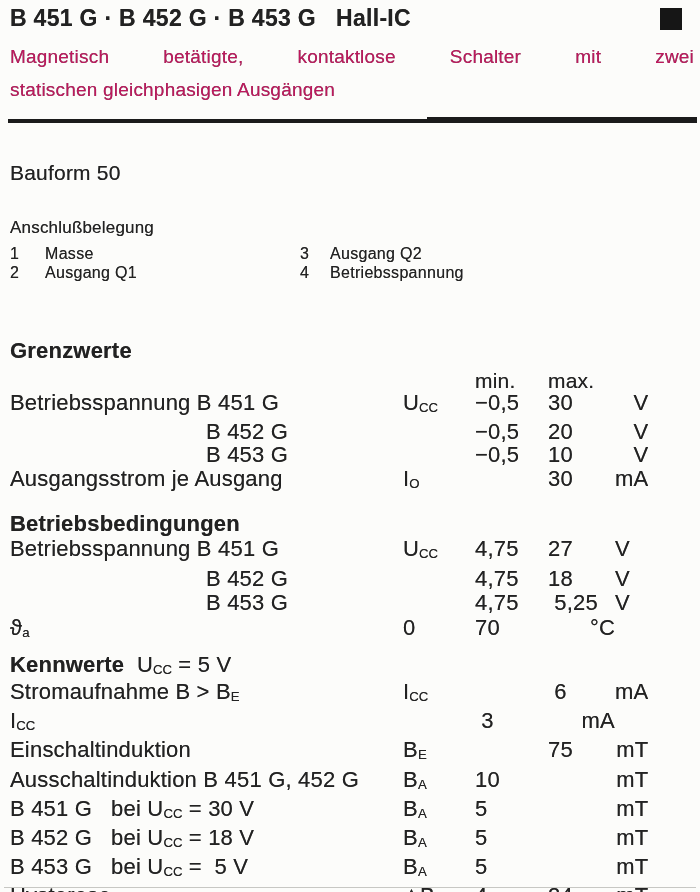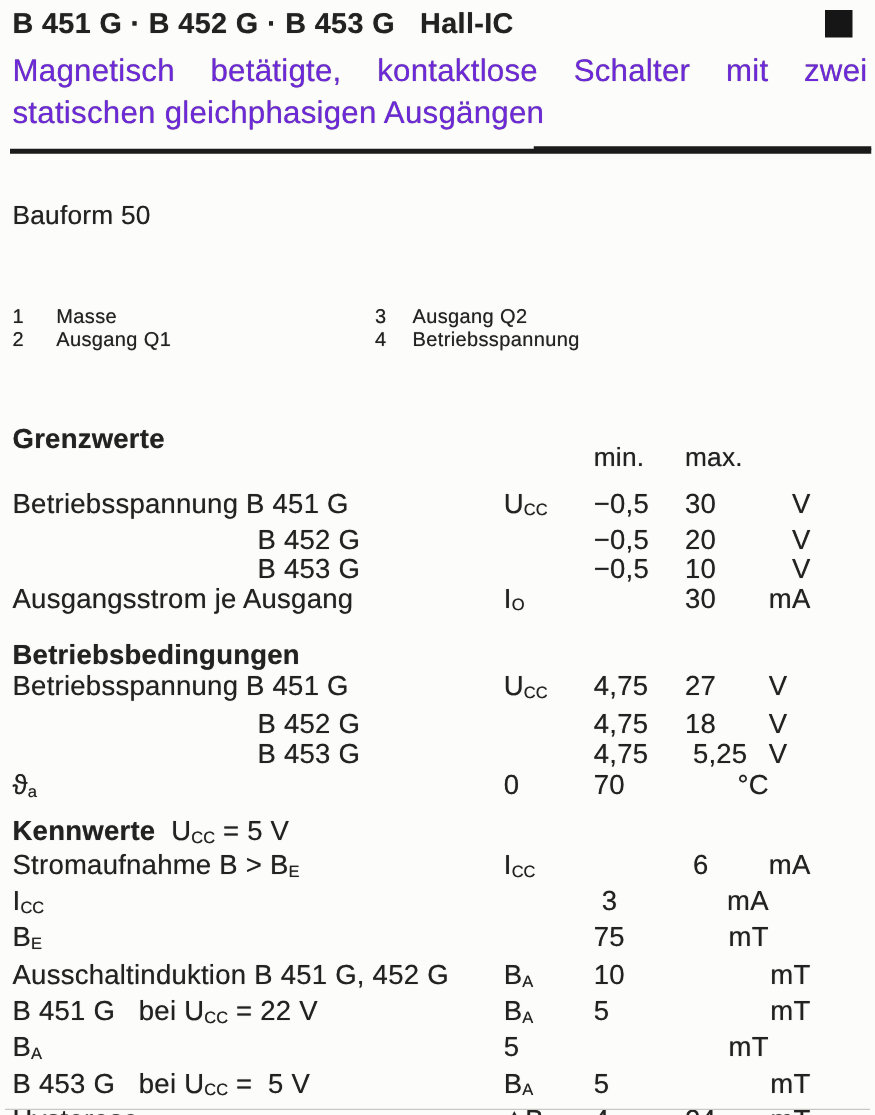--- a/index.html
+++ b/index.html
@@ -7,33 +7,33 @@
     position:relative;width:700px;height:892px;background:#fcfcfa;
     font-family:"Liberation Sans","DejaVu Sans",sans-serif;color:#222;
     overflow:hidden;letter-spacing:.2px;
     text-shadow:0 0 .6px rgba(30,30,30,.65);
     padding-left:19px;
   }
   .b{font-weight:bold;}
   .sb{font-size:.6em;vertical-align:-.18em;letter-spacing:0;}
   .title{position:absolute;left:10px;top:5px;font-size:23px;font-weight:bold;white-space:pre;letter-spacing:.3px;}
   .mark{position:absolute;left:660px;top:8px;width:22px;height:22px;background:#161616;}
-  .subtitle{position:absolute;left:10px;top:41px;width:684px;font-size:25px;line-height:32.5px;color:#6d28d9;}
+  .subtitle{position:absolute;left:10px;top:41px;width:684px;font-size:19px;line-height:32.5px;color:#be185d;}
   .subtitle .l1{text-align:justify;text-align-last:justify;}
   .rule{position:absolute;left:8px;top:119px;width:689px;height:4px;background:#1b1b1b;}
   .rule:after{content:'';position:absolute;right:0;top:-2px;width:270px;height:3px;background:#1b1b1b;}
   .bauform{position:absolute;left:10px;top:161px;font-size:21px;}
   .anschluss{position:absolute;left:10px;top:218px;font-size:17px;}
   .pincol{position:absolute;top:245px;display:grid;line-height:18.5px;font-size:16px;letter-spacing:.3px;}
   .pincol.left{left:10px;grid-template-columns:35px auto;}
   .pincol.right{left:300px;grid-template-columns:30px auto;}
   .sect{position:absolute;left:10px;width:684px;font-size:22px;}
   .sect-h{position:absolute;left:0;top:0;font-size:22px;white-space:pre;line-height:26px;}
   .colheads,.row{display:grid;grid-template-columns:393px 72px 73px 67px 1fr;}
-  .colheads{position:absolute;left:0;top:17px;font-size:21px;}
+  .colheads{position:absolute;left:0;top:31px;font-size:21px;}
   .rows{position:absolute;left:0;}
   .sec0 .rows{top:53px;line-height:23.4px;}
   .sec1 .rows{top:26px;line-height:24.4px;}
   .sec2 .rows{top:28px;line-height:23.8px;}
   .cell{white-space:pre;overflow:visible;}
   .cell.unit{text-align:right;}
   .ind-variant{padding-left:196px;}
   .ind-sub2{padding-left:177px;}
   .sec0{top:338px;}
   .sec1{top:511px;}
@@ -50,20 +50,21 @@
 
   <div class="subtitle">
     <div class="l1">Magnetisch betätigte, kontaktlose Schalter mit zwei</div>
     <div class="l2">statischen gleichphasigen Ausgängen</div>
   </div>
 
   <div class="rule"></div>
 
   <div class="bauform">Bauform 50</div>
 
+  <div class="anschluss">Anschlußbelegung</div>
 
   <div class="pincol left">
     <span>1</span>
     <span>Masse</span>
     <span>2</span>
     <span>Ausgang Q1</span>
   </div>
   <div class="pincol right">
     <span>3</span>
     <span>Ausgang Q2</span>
@@ -155,40 +156,42 @@
           <div class="cell max"> 6</div>
           <div class="cell unit">mA</div>
         </div>
         <div class="row">
           <div class="cell sym"><span>I</span><span class="sb">CC</span></div>
           <div class="cell min"></div>
           <div class="cell max"> 3</div>
           <div class="cell unit">mA</div>
         </div>
         <div class="row">
+          <div class="cell param"><span>Einschaltinduktion</span></div>
           <div class="cell sym"><span>B</span><span class="sb">E</span></div>
           <div class="cell min"></div>
           <div class="cell max">75</div>
           <div class="cell unit">mT</div>
         </div>
         <div class="row">
           <div class="cell param"><span>Ausschaltinduktion B 451 G, 452 G</span></div>
           <div class="cell sym"><span>B</span><span class="sb">A</span></div>
           <div class="cell min">10</div>
           <div class="cell max"></div>
           <div class="cell unit">mT</div>
         </div>
         <div class="row">
-          <div class="cell param"><span>B 451 G   bei U</span><span class="sb">CC</span><span> = 22 V</span></div>
+          <div class="cell param"><span>B 451 G   bei U</span><span class="sb">CC</span><span> = 30 V</span></div>
           <div class="cell sym"><span>B</span><span class="sb">A</span></div>
           <div class="cell min">5</div>
           <div class="cell max"></div>
           <div class="cell unit">mT</div>
         </div>
         <div class="row">
+          <div class="cell param"><span>B 452 G   bei U</span><span class="sb">CC</span><span> = 18 V</span></div>
           <div class="cell sym"><span>B</span><span class="sb">A</span></div>
           <div class="cell min">5</div>
           <div class="cell max"></div>
           <div class="cell unit">mT</div>
         </div>
         <div class="row">
           <div class="cell param"><span>B 453 G   bei U</span><span class="sb">CC</span><span> =  5 V</span></div>
           <div class="cell sym"><span>B</span><span class="sb">A</span></div>
           <div class="cell min">5</div>
           <div class="cell max"></div>

